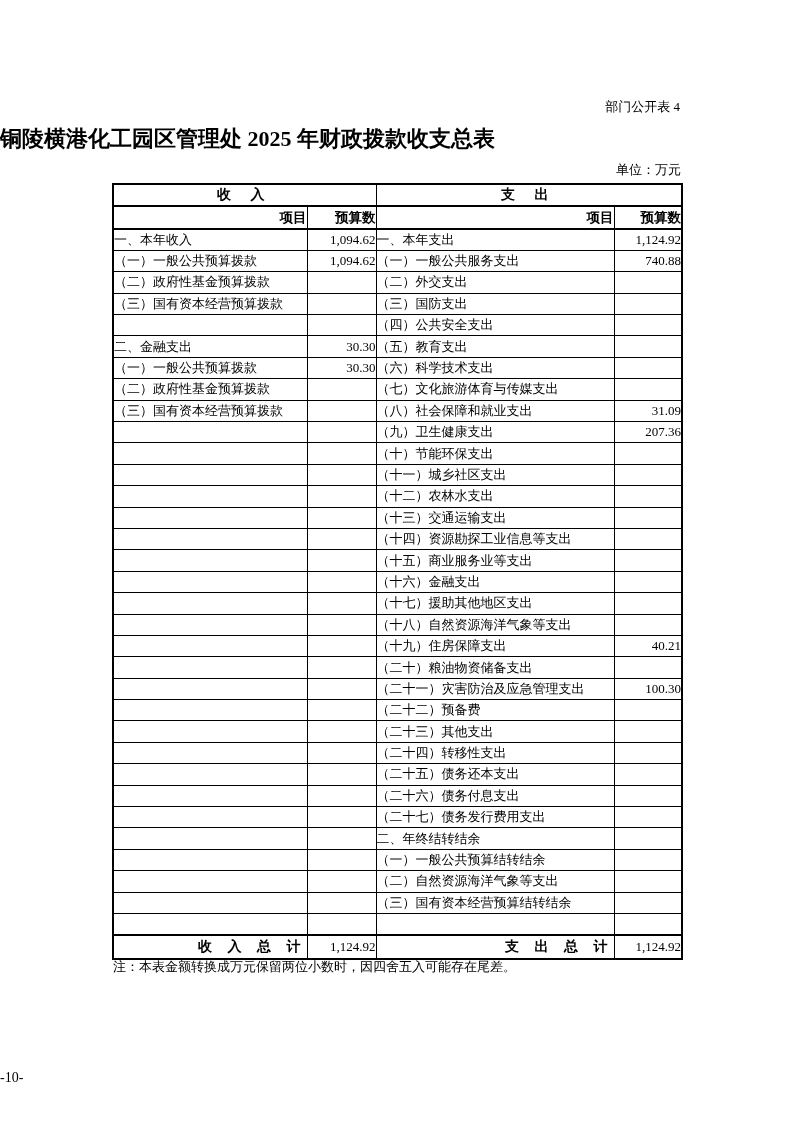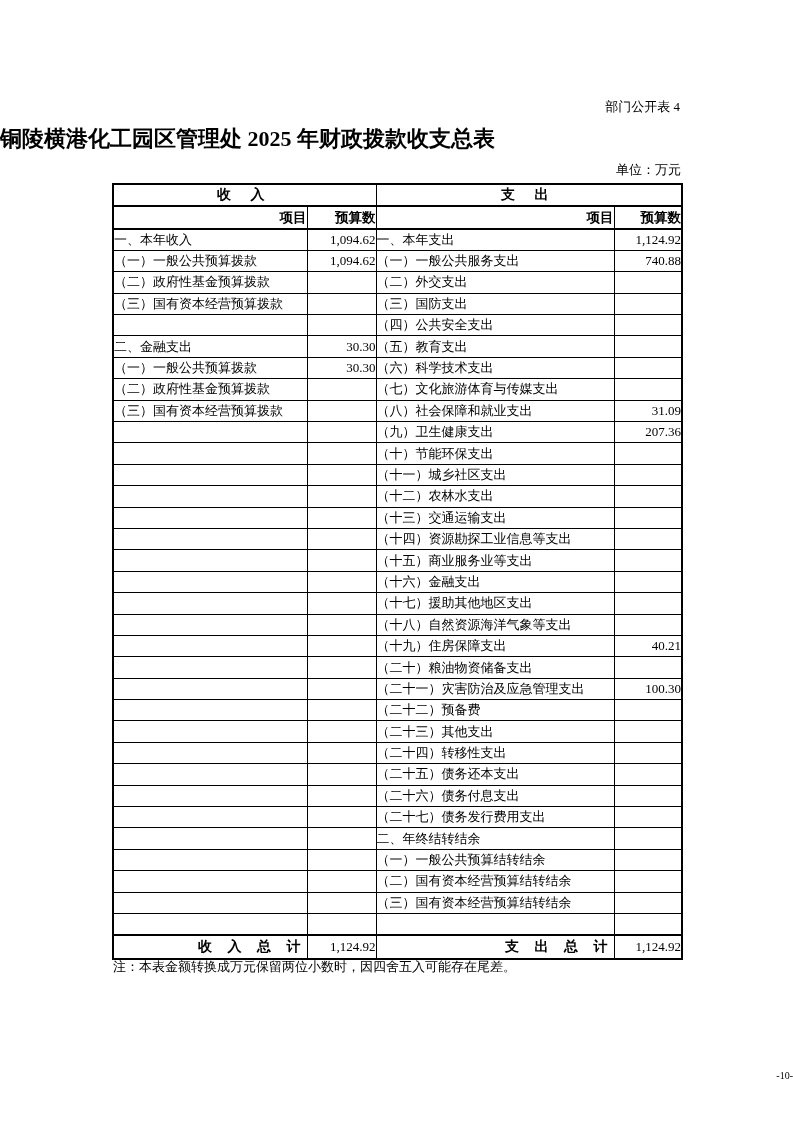--- a/index.html
+++ b/index.html
@@ -95,22 +95,22 @@
     position: absolute;
     top: 958px;
     left: 113px;
     font-size: 13px;
   }
   .page-number {
     position: absolute;
     top: 1070px;
     left: 0;
     width: 100%;
-    text-align: right;
-    font-size: 10px;
+    text-align: left;
+    font-size: 14px;
   }
 </style>
 </head>
 <body>
 
 <div class="corner-label">部门公开表 4</div>
 
 <div class="doc-title">铜陵横港化工园区管理处 2025 年财政拨款收支总表</div>
 
 <div class="unit-label">单位：万元</div>
@@ -311,21 +311,21 @@
       </tr>
       <tr class="data-row">
         <td class="item-cell"></td>
         <td class="num-cell"></td>
         <td class="item-cell">（一）一般公共预算结转结余</td>
         <td class="num-cell"></td>
       </tr>
       <tr class="data-row">
         <td class="item-cell"></td>
         <td class="num-cell"></td>
-        <td class="item-cell">（二）国有资本经营预算结转结余</td>
+        <td class="item-cell">（二）自然资源海洋气象等支出</td>
         <td class="num-cell"></td>
       </tr>
       <tr class="data-row">
         <td class="item-cell"></td>
         <td class="num-cell"></td>
         <td class="item-cell">（三）国有资本经营预算结转结余</td>
         <td class="num-cell"></td>
       </tr>
       <tr class="data-row">
         <td class="item-cell"></td>

